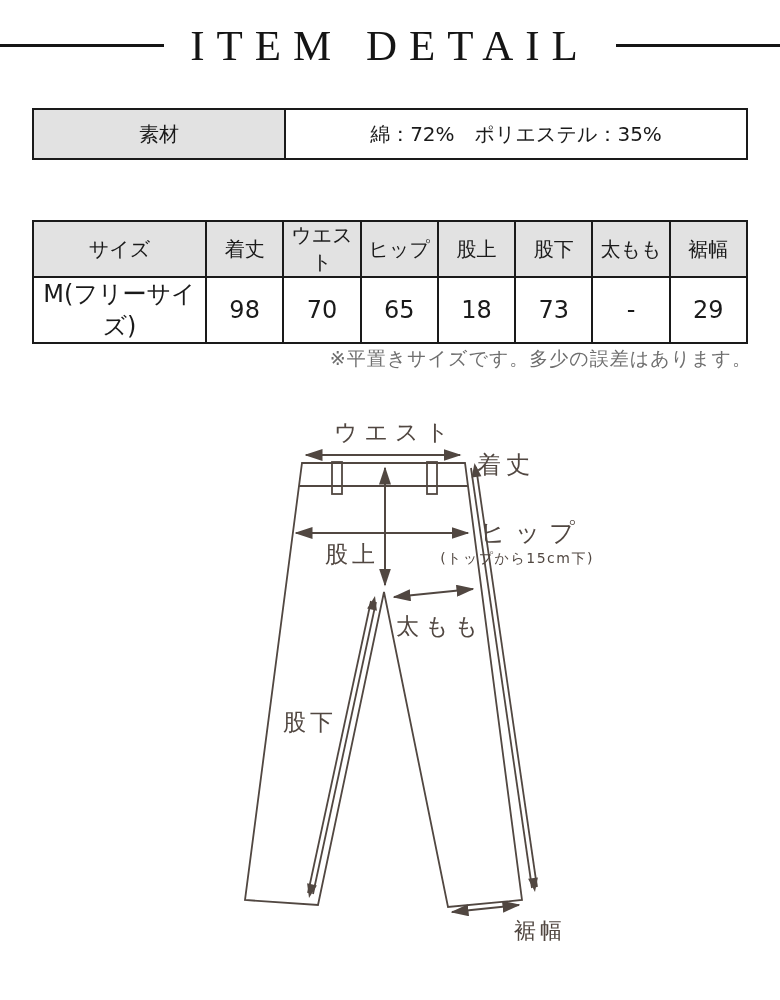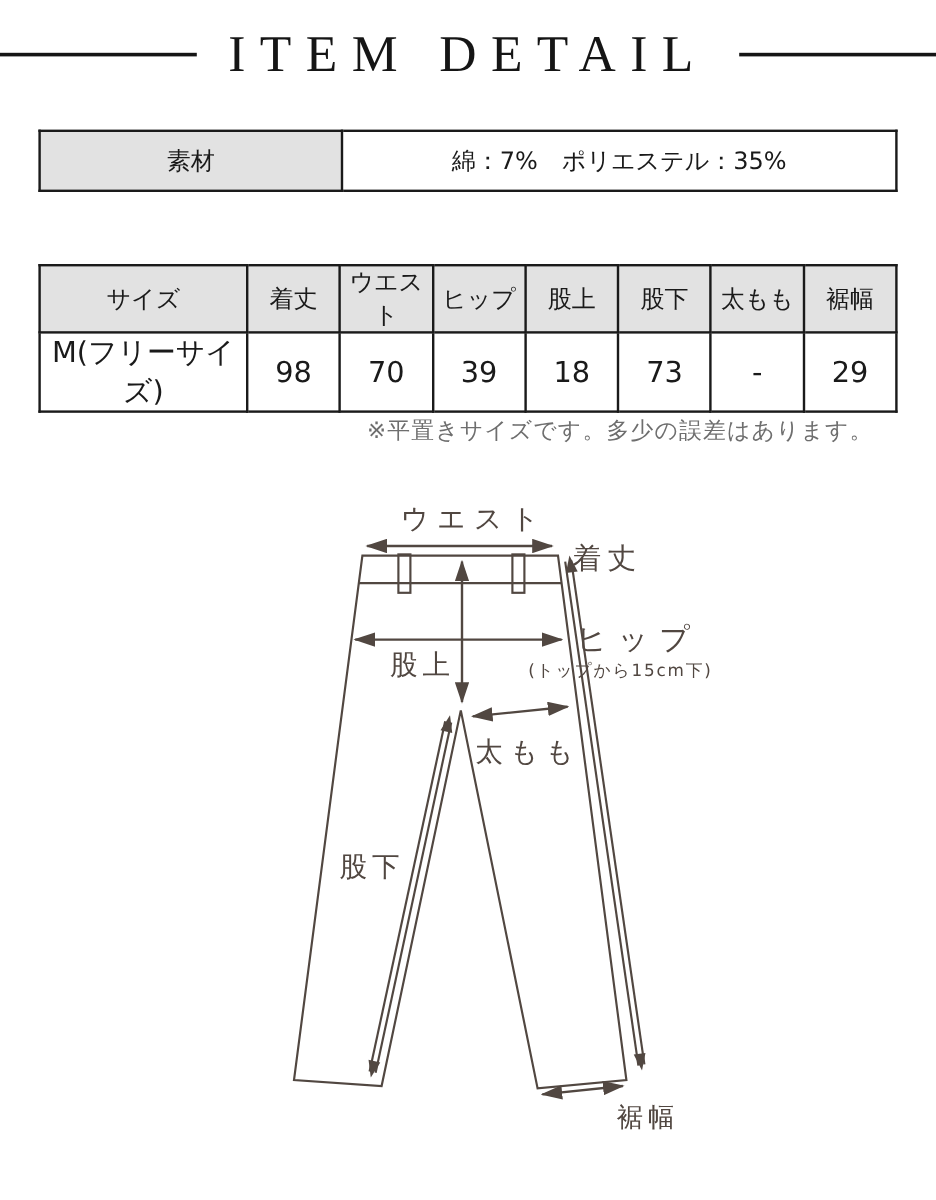--- a/index.html
+++ b/index.html
@@ -26,21 +26,21 @@
   .spec-table{position:absolute;left:32px;top:108px;width:716px;border-radius:32px;}
   .spec-table td{font-size:20px;}
   .spec-table tr{height:50px;}
   .spec-table td.hd{background:#e2e2e2;width:250px;}
   .size-table{position:absolute;left:32px;top:220px;width:716px;}
   .size-table th{background:#e2e2e2;font-size:20px;height:45px;}
   .size-table td{font-size:24px;height:44px;}
   .size-table .col-size{width:173px;}
   
   .flat-note{
-    position:absolute;right:52px;top:346px;font-size:19px;color:#6e6e6e;
+    position:absolute;right:28px;top:346px;font-size:19px;color:#6e6e6e;
     letter-spacing:1px;white-space:nowrap;
   }
   
   .diagram{position:absolute;left:0;top:400px;}
   .dline{stroke:#514741;stroke-width:2;fill:none;}
   .dthin{stroke:#514741;stroke-width:1.8;fill:none;}
   .dfill{fill:#514741;stroke:none;}
   .dtext{fill:#514741;font-family:"DejaVu Sans","Liberation Sans",sans-serif;}
 </style>
 </head>
@@ -49,21 +49,21 @@
 <div class="title-wrap">
   <div class="title-rule"></div>
   <h1 class="title-text">ITEM DETAIL</h1>
   <div class="title-rule"></div>
 </div>
 
 <table class="spec-table">
   <tbody>
     <tr>
       <td class="hd">素材</td>
-      <td>綿：7%　ポリエステル：35%</td>
+      <td>綿：72%　ポリエステル：35%</td>
     </tr>
   </tbody>
 </table>
 
 <table class="size-table">
   <colgroup>
     <col class="col-size">
       <col>
       <col>
       <col>
@@ -82,21 +82,21 @@
       <th>股下</th>
       <th>太もも</th>
       <th>裾幅</th>
     </tr>
   </thead>
   <tbody>
     <tr>
       <td>M(フリーサイズ)</td>
       <td>98</td>
       <td>70</td>
-      <td>39</td>
+      <td>65</td>
       <td>18</td>
       <td>73</td>
       <td>-</td>
       <td>29</td>
     </tr>
   </tbody>
 </table>
 
 <div class="flat-note">※平置きサイズです。多少の誤差はあります。</div>
 

